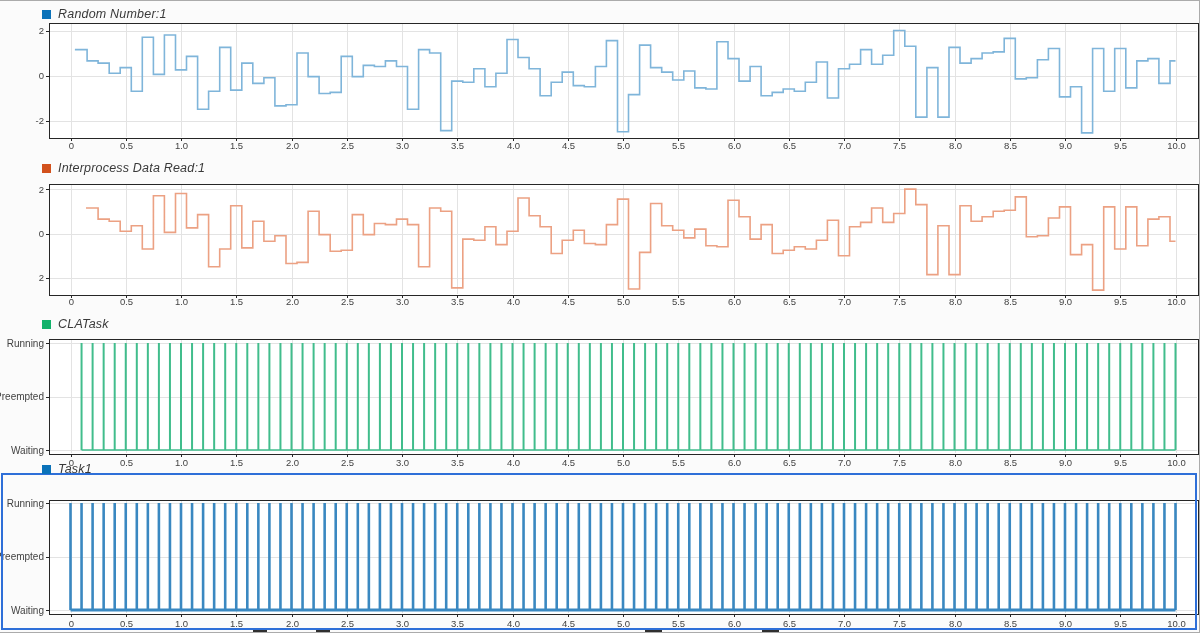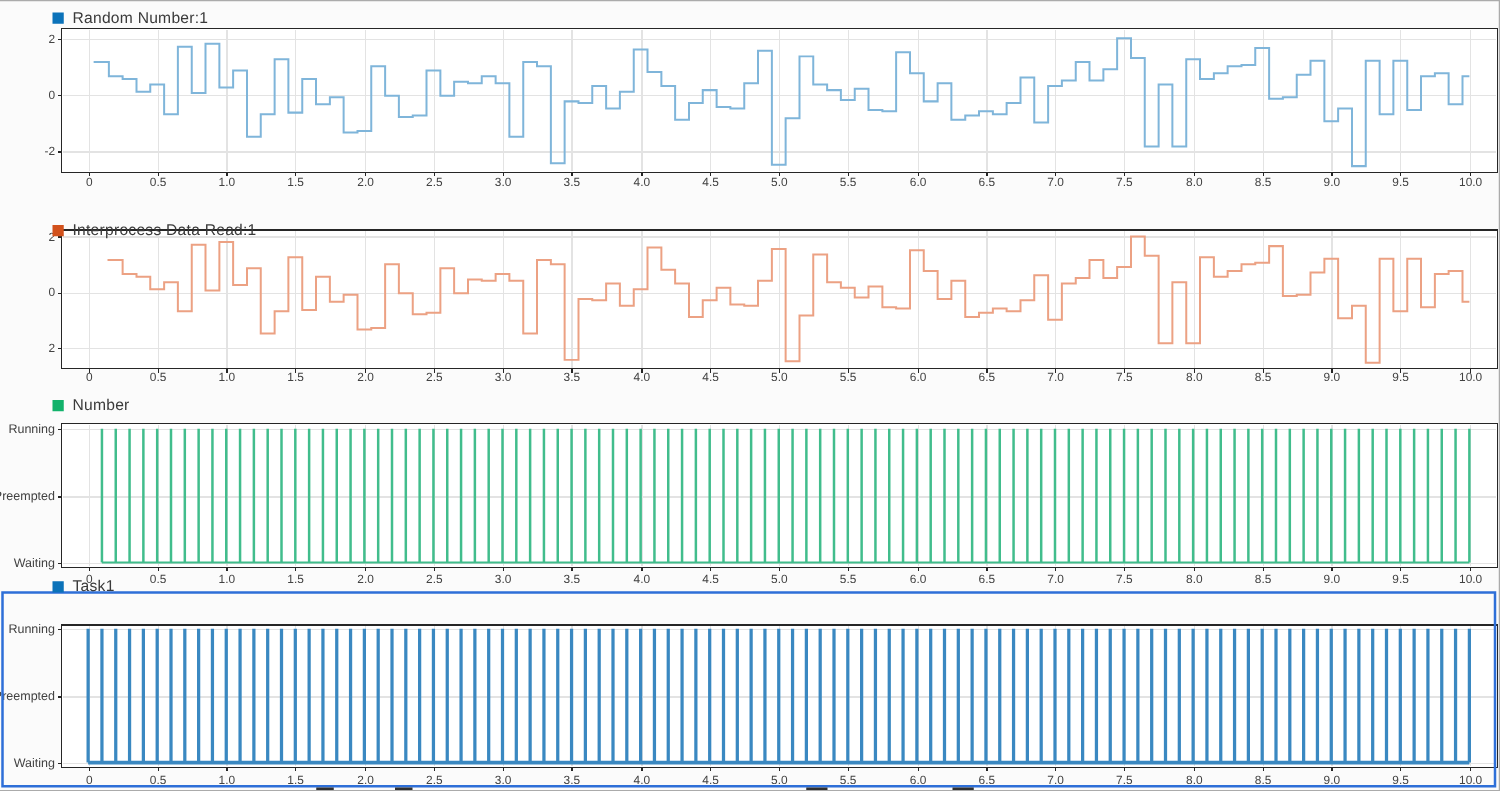--- a/index.html
+++ b/index.html
@@ -10,21 +10,21 @@
   }
   #stage{position:absolute;left:0;top:0;width:1200px;height:633px;}
   svg{position:absolute;left:0;top:0;}
   .frame-line{position:absolute;background:#ababab;z-index:4;}
   .legend{
     position:absolute;left:42px;height:13px;display:flex;align-items:center;gap:7px;z-index:3;
     cursor:default;
   }
   .swatch{width:9px;height:9px;display:inline-block;flex:0 0 auto;}
   .legend-label{
-    font-size:12.5px;color:#3a3a3a;letter-spacing:.2px;line-height:13px;white-space:nowrap;
+    font-size:12.5px;color:#3a3a3a;letter-spacing:.2px;line-height:13px;white-space:nowrap;font-style:italic;
   }
   #selection-outline{
     position:absolute;z-index:2;border:2px solid #2e6fd8;background:transparent;
     box-sizing:border-box;pointer-events:none;
   }
   .bottom-artifact{position:absolute;height:2px;background:#2f2f2f;z-index:5;}
 </style>
 </head>
 <body>
 
@@ -528,28 +528,28 @@
       <line x1="1153.3999999999978" y1="610" x2="1153.3999999999978" y2="503" stroke="#3a88c1" stroke-width="2.6"></line>
       <line x1="1164.4499999999978" y1="610" x2="1164.4499999999978" y2="503" stroke="#3a88c1" stroke-width="2.6"></line>
       <line x1="1175.499999999998" y1="610" x2="1175.499999999998" y2="503" stroke="#3a88c1" stroke-width="2.6"></line>
     </svg>
 
   <div class="legend" style="top:8px">
     <span class="swatch" id="sw0" style="background: rgb(11, 114, 185);"></span>
     <span class="legend-label">Random Number:1</span>
   </div>
 
-  <div class="legend" style="top:178px">
+  <div class="legend" style="top:162px">
     <span class="swatch" id="sw1" style="background: rgb(210, 81, 28);"></span>
     <span class="legend-label">Interprocess Data Read:1</span>
   </div>
 
   <div class="legend" style="top:318px">
     <span class="swatch" id="sw2" style="background: rgb(18, 178, 107);"></span>
-    <span class="legend-label">Number</span>
+    <span class="legend-label">CLATask</span>
   </div>
 
   <div class="legend" style="top:463px">
     <span class="swatch" id="sw3" style="background: rgb(11, 114, 185);"></span>
     <span class="legend-label">Task1</span>
   </div>
 
   <div id="selection-outline" style="left: 1px; top: 473px; width: 1196px; height: 157px; border-color: rgb(46, 111, 216);"></div>
 
   <div class="frame-line" style="left:0;top:0;width:1200px;height:1px;"></div>

